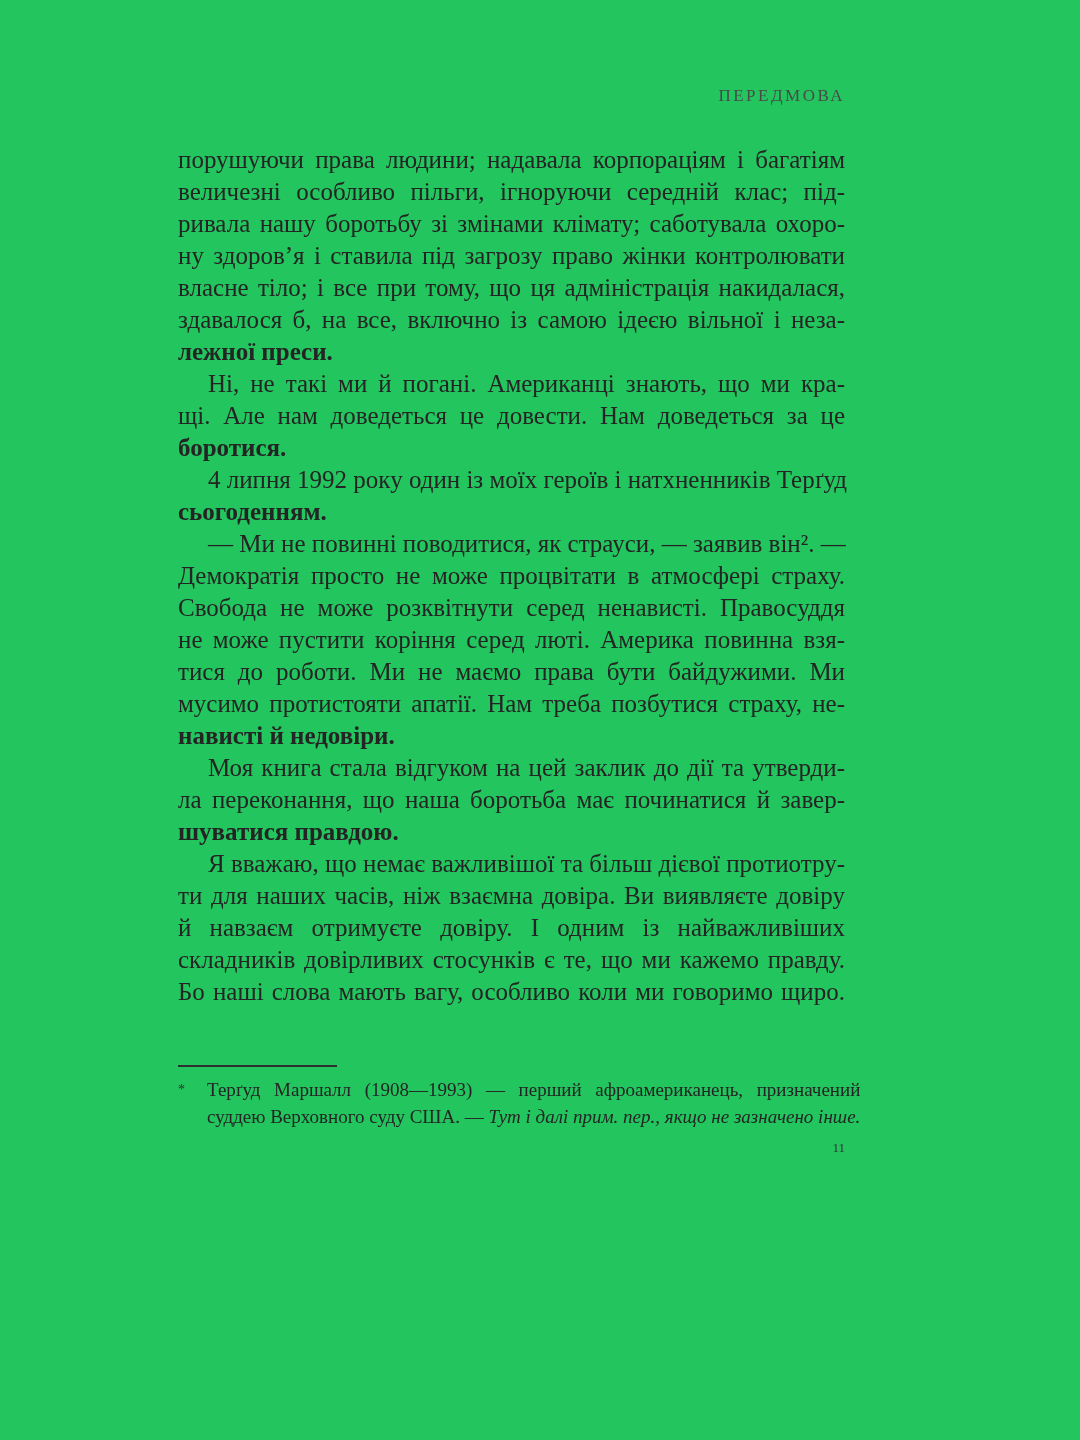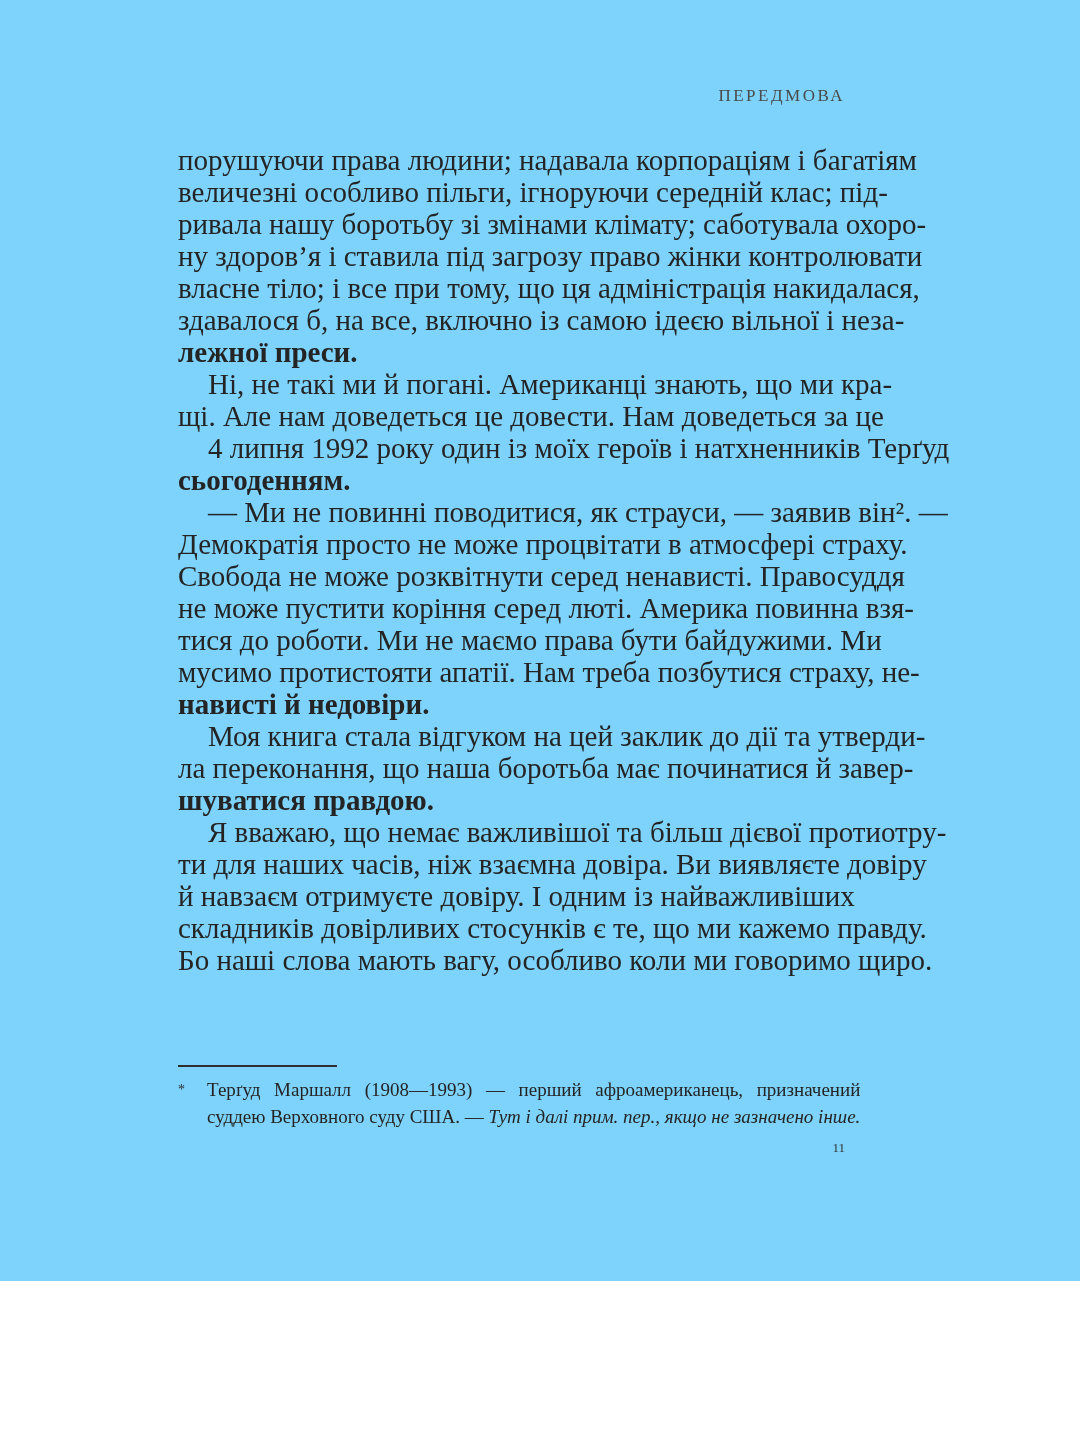--- a/index.html
+++ b/index.html
@@ -3,42 +3,42 @@
 <meta charset="utf-8">
 <style>
   html, body {
     margin: 0;
     padding: 0;
     background: #ffffff;
   }
   #page {
     position: relative;
     width: 1080px;
-    height: 1281px;
-    background: #7dd3fc;
+    height: 1440px;
+    background: #22c55e;
     font-family: "Liberation Serif", "DejaVu Serif", serif;
     color: #242424;
     overflow: hidden;
   }
   .running-header {
     position: absolute;
     top: 86px;
     left: 178px;
     width: 667px;
     text-align: right;
     font-size: 17px;
     letter-spacing: 2.5px;
     color: #4a4a4a;
   }
   .body-text {
     position: absolute;
     top: 144px;
     left: 178px;
     width: 667px;
-    font-size: 29px;
+    font-size: 25px;
     line-height: 32px;
   }
   .paragraph { margin: 0; }
   .line {
     text-align: justify;
     text-align-last: justify;
     height: 32px;
     white-space: nowrap;
   }
   .line.lastline {
@@ -100,20 +100,21 @@
         <div class="line">величезні особливо пільги, ігноруючи середній клас; під-</div>
         <div class="line">ривала нашу боротьбу зі змінами клімату; саботувала охоро-</div>
         <div class="line">ну здоров’я і ставила під загрозу право жінки контролювати</div>
         <div class="line">власне тіло; і все при тому, що ця адміністрація накидалася,</div>
         <div class="line">здавалося б, на все, включно із самою ідеєю вільної і неза-</div>
         <div class="line lastline">лежної преси.</div>
       </div>
       <div class="paragraph">
         <div class="line indent">Ні, не такі ми й погані. Американці знають, що ми кра-</div>
         <div class="line">щі. Але нам доведеться це довести. Нам доведеться за це</div>
+        <div class="line lastline">боротися.</div>
       </div>
       <div class="paragraph">
         <div class="line indent">4 липня 1992 року один із моїх героїв і натхненників Терґуд</div>
         <div class="line lastline">сьогоденням.</div>
       </div>
       <div class="paragraph">
         <div class="line indent">— Ми не повинні поводитися, як страуси, — заявив він². —</div>
         <div class="line">Демократія просто не може процвітати в атмосфері страху.</div>
         <div class="line">Свобода не може розквітнути серед ненависті. Правосуддя</div>
         <div class="line">не може пустити коріння серед люті. Америка повинна взя-</div>

